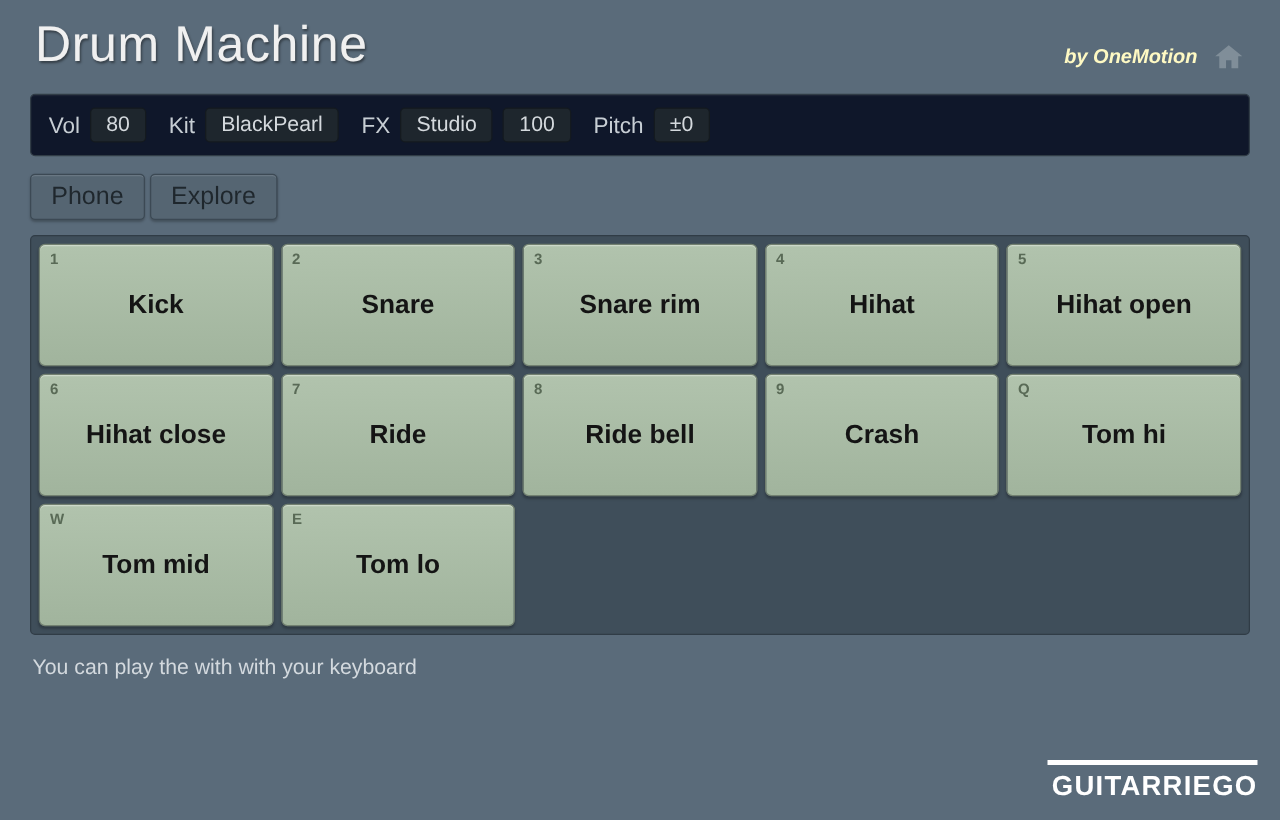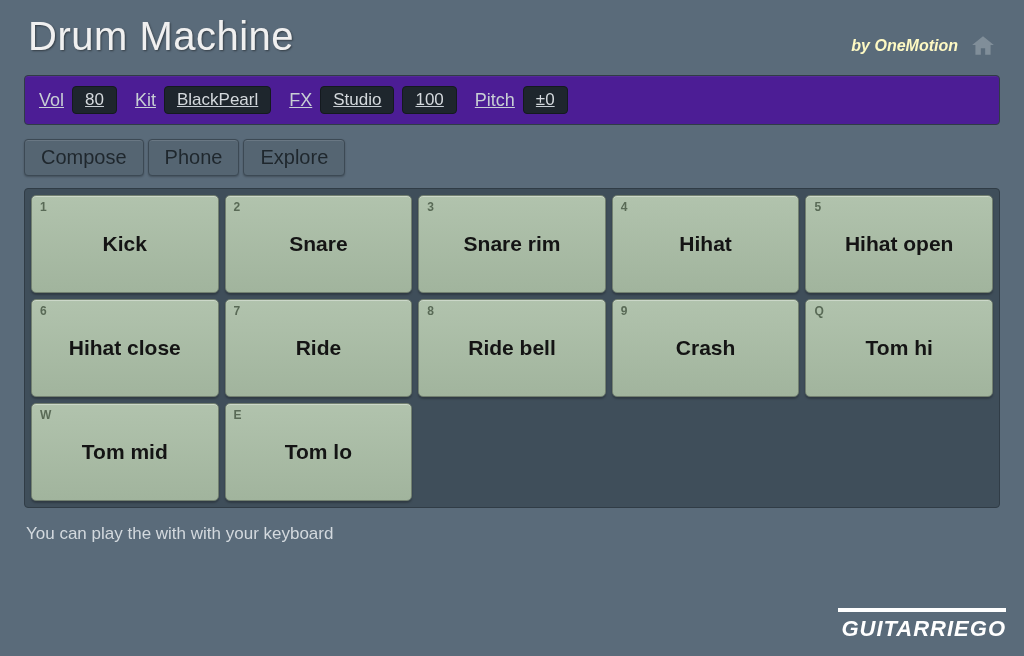--- a/index.html
+++ b/index.html
@@ -41,31 +41,30 @@
     font-size: 16px;
   }
   .home-icon {
     width: 26px;
     height: 26px;
     fill: #808e99;
   }
 
   .control-bar {
     margin: 6px 24px 0 24px;
-    background: #4c1d95;
+    background: #0f172a;
     border: 1px solid #303c46;
     border-radius: 4px;
     padding: 10px 14px;
     display: flex;
     align-items: center;
     gap: 18px;
     color: #c7ced4;
     font-size: 18px;
     box-shadow: inset 0 1px 0 rgba(255,255,255,0.05);
-    text-decoration: underline;
   }
   .ctrl-group {
     display: flex;
     align-items: center;
     gap: 8px;
   }
   .ctrl-label {
     color: #c7ced4;
   }
   .value-box {
@@ -159,21 +158,20 @@
     width: 168px;
     background: #fff;
     margin-left: auto;
     margin-bottom: 4px;
   }
   .watermark .wm-text {
     font-family: 'Arial Black', Impact, sans-serif;
     font-size: 22px;
     font-weight: 900;
     letter-spacing: 1px;
-    font-style: italic;
   }
 </style>
 </head>
 <body>
 
 <div class="header">
   <div class="app-title">Drum Machine</div>
   <div class="header-right">
     <div class="byline">by OneMotion</div>
     <svg class="home-icon" viewBox="0 0 24 24">
@@ -196,21 +194,20 @@
     <span class="value-box">Studio</span>
     <span class="value-box">100</span>
   </div>
   <div class="ctrl-group">
     <span class="ctrl-label">Pitch</span>
     <span class="value-box">±0</span>
   </div>
 </div>
 
 <div class="tab-row">
-  <div class="tab">Compose</div>
   <div class="tab">Phone</div>
   <div class="tab">Explore</div>
 </div>
 
 <div class="pads-panel">
   <div class="pads-grid">
     <div class="pad">
       <span class="pad-key">1</span>
       <span class="pad-label">Kick</span>
     </div>

